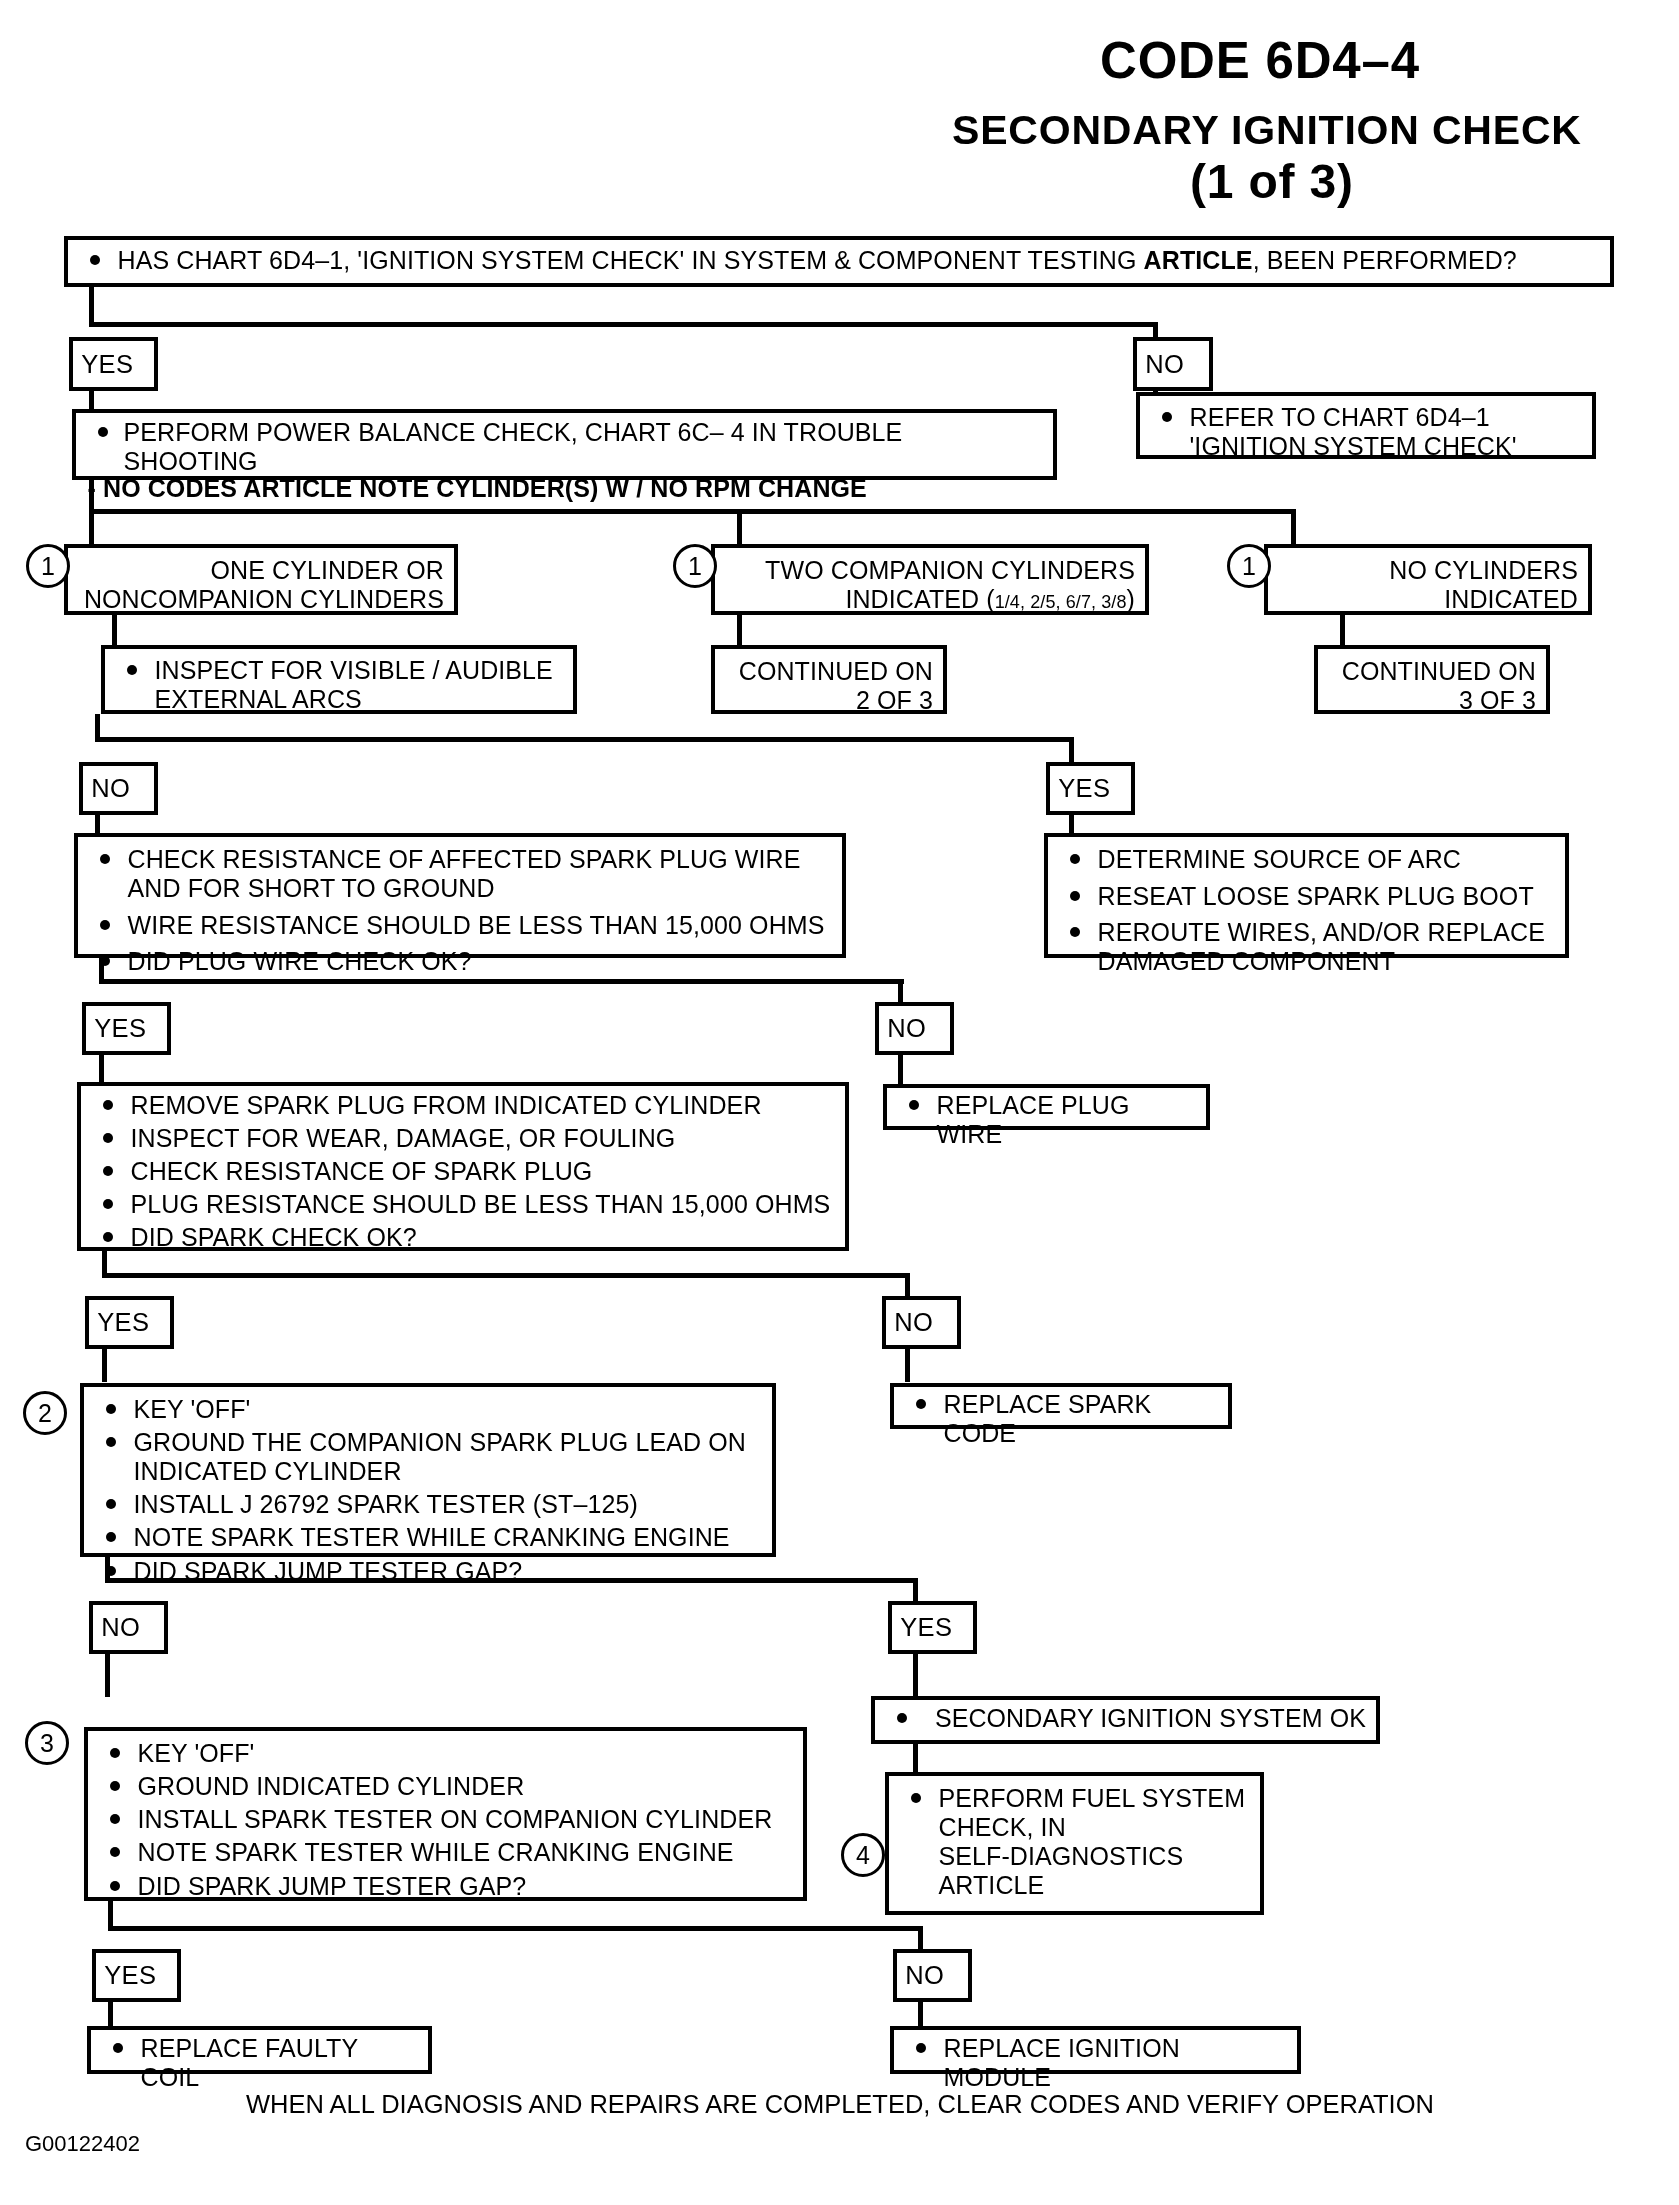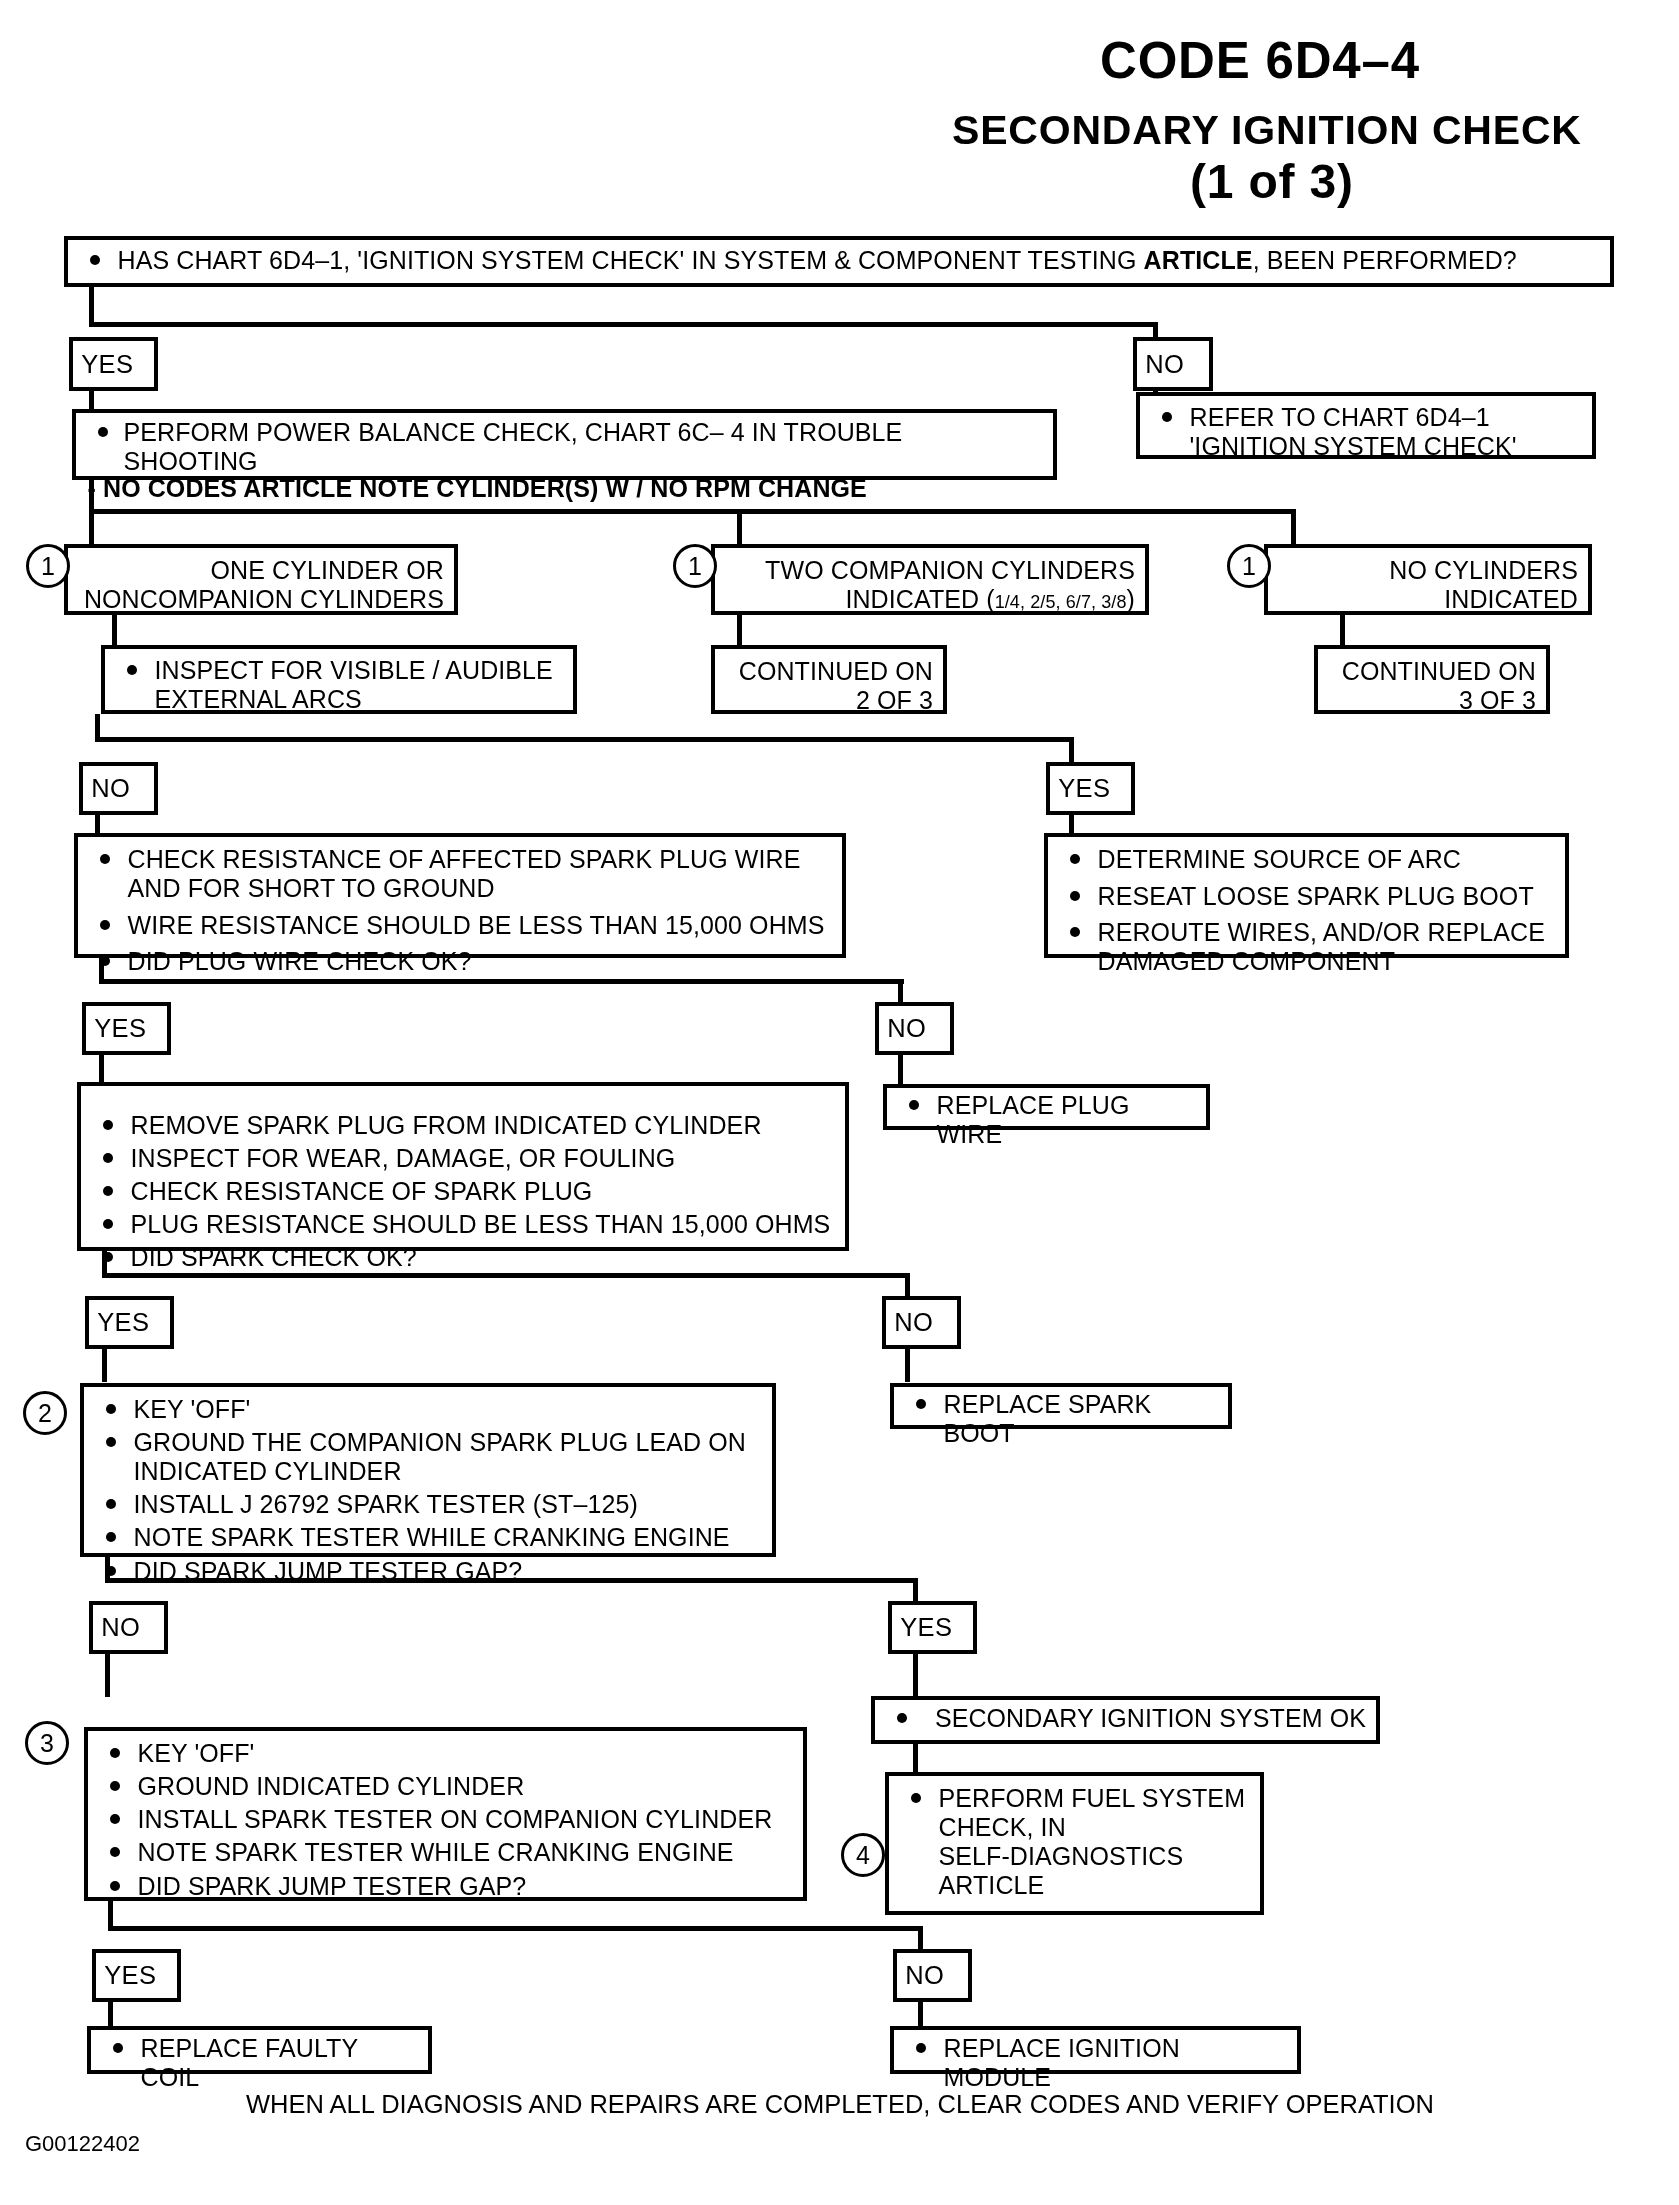--- a/index.html
+++ b/index.html
@@ -277,21 +277,21 @@
     <span>YES</span>
   </div>
   <div class="ynbox" style="left:875px; top:1002px; width:79px; height:53px;">
     <span>NO</span>
   </div>
 
   <div class="ln lnv" style="left:99px; top:1054px; height:30px;"></div>
   <div class="ln lnv" style="left:898px; top:1054px; height:30px;"></div>
 
   <div class="box" id="n-removeplug" style="left:77px; top:1082px; width:772px; height:169px;">
-    <div class="pad" style="padding-top:25px;">
+    <div class="pad" style="padding-top:5px;">
       <ul class="blist tight">
         <li><span>REMOVE SPARK PLUG FROM INDICATED CYLINDER</span></li>
         <li><span>INSPECT FOR WEAR, DAMAGE, OR FOULING</span></li>
         <li><span>CHECK RESISTANCE OF SPARK PLUG</span></li>
         <li><span>PLUG RESISTANCE SHOULD BE LESS THAN 15,000 OHMS</span></li>
         <li><span>DID SPARK CHECK OK?</span></li>
       </ul>
     </div>
   </div>
 
@@ -328,21 +328,21 @@
         <li><span>INSTALL J 26792 SPARK TESTER (ST–125)</span></li>
         <li><span>NOTE SPARK TESTER WHILE CRANKING ENGINE</span></li>
         <li><span>DID SPARK JUMP TESTER GAP?</span></li>
       </ul>
     </div>
   </div>
 
   <div class="box" id="n-replplug" style="left:890px; top:1383px; width:342px; height:46px;">
     <div class="pad" style="padding-top:3.3px;">
       <ul class="blist">
-          <li><span>REPLACE SPARK BOOT</span></li>
+          <li><span>REPLACE SPARK CODE</span></li>
         </ul>
     </div>
   </div>
 
   <div class="ln lnv" style="left:105px; top:1557px; height:26px;"></div>
   <div class="ln lnh" style="left:105px; top:1578px; width:813px;"></div>
   <div class="ln lnv" style="left:913px; top:1578px; height:26px;"></div>
 
   <div class="ynbox" style="left:89px; top:1601px; width:79px; height:53px;">
     <span>NO</span>

